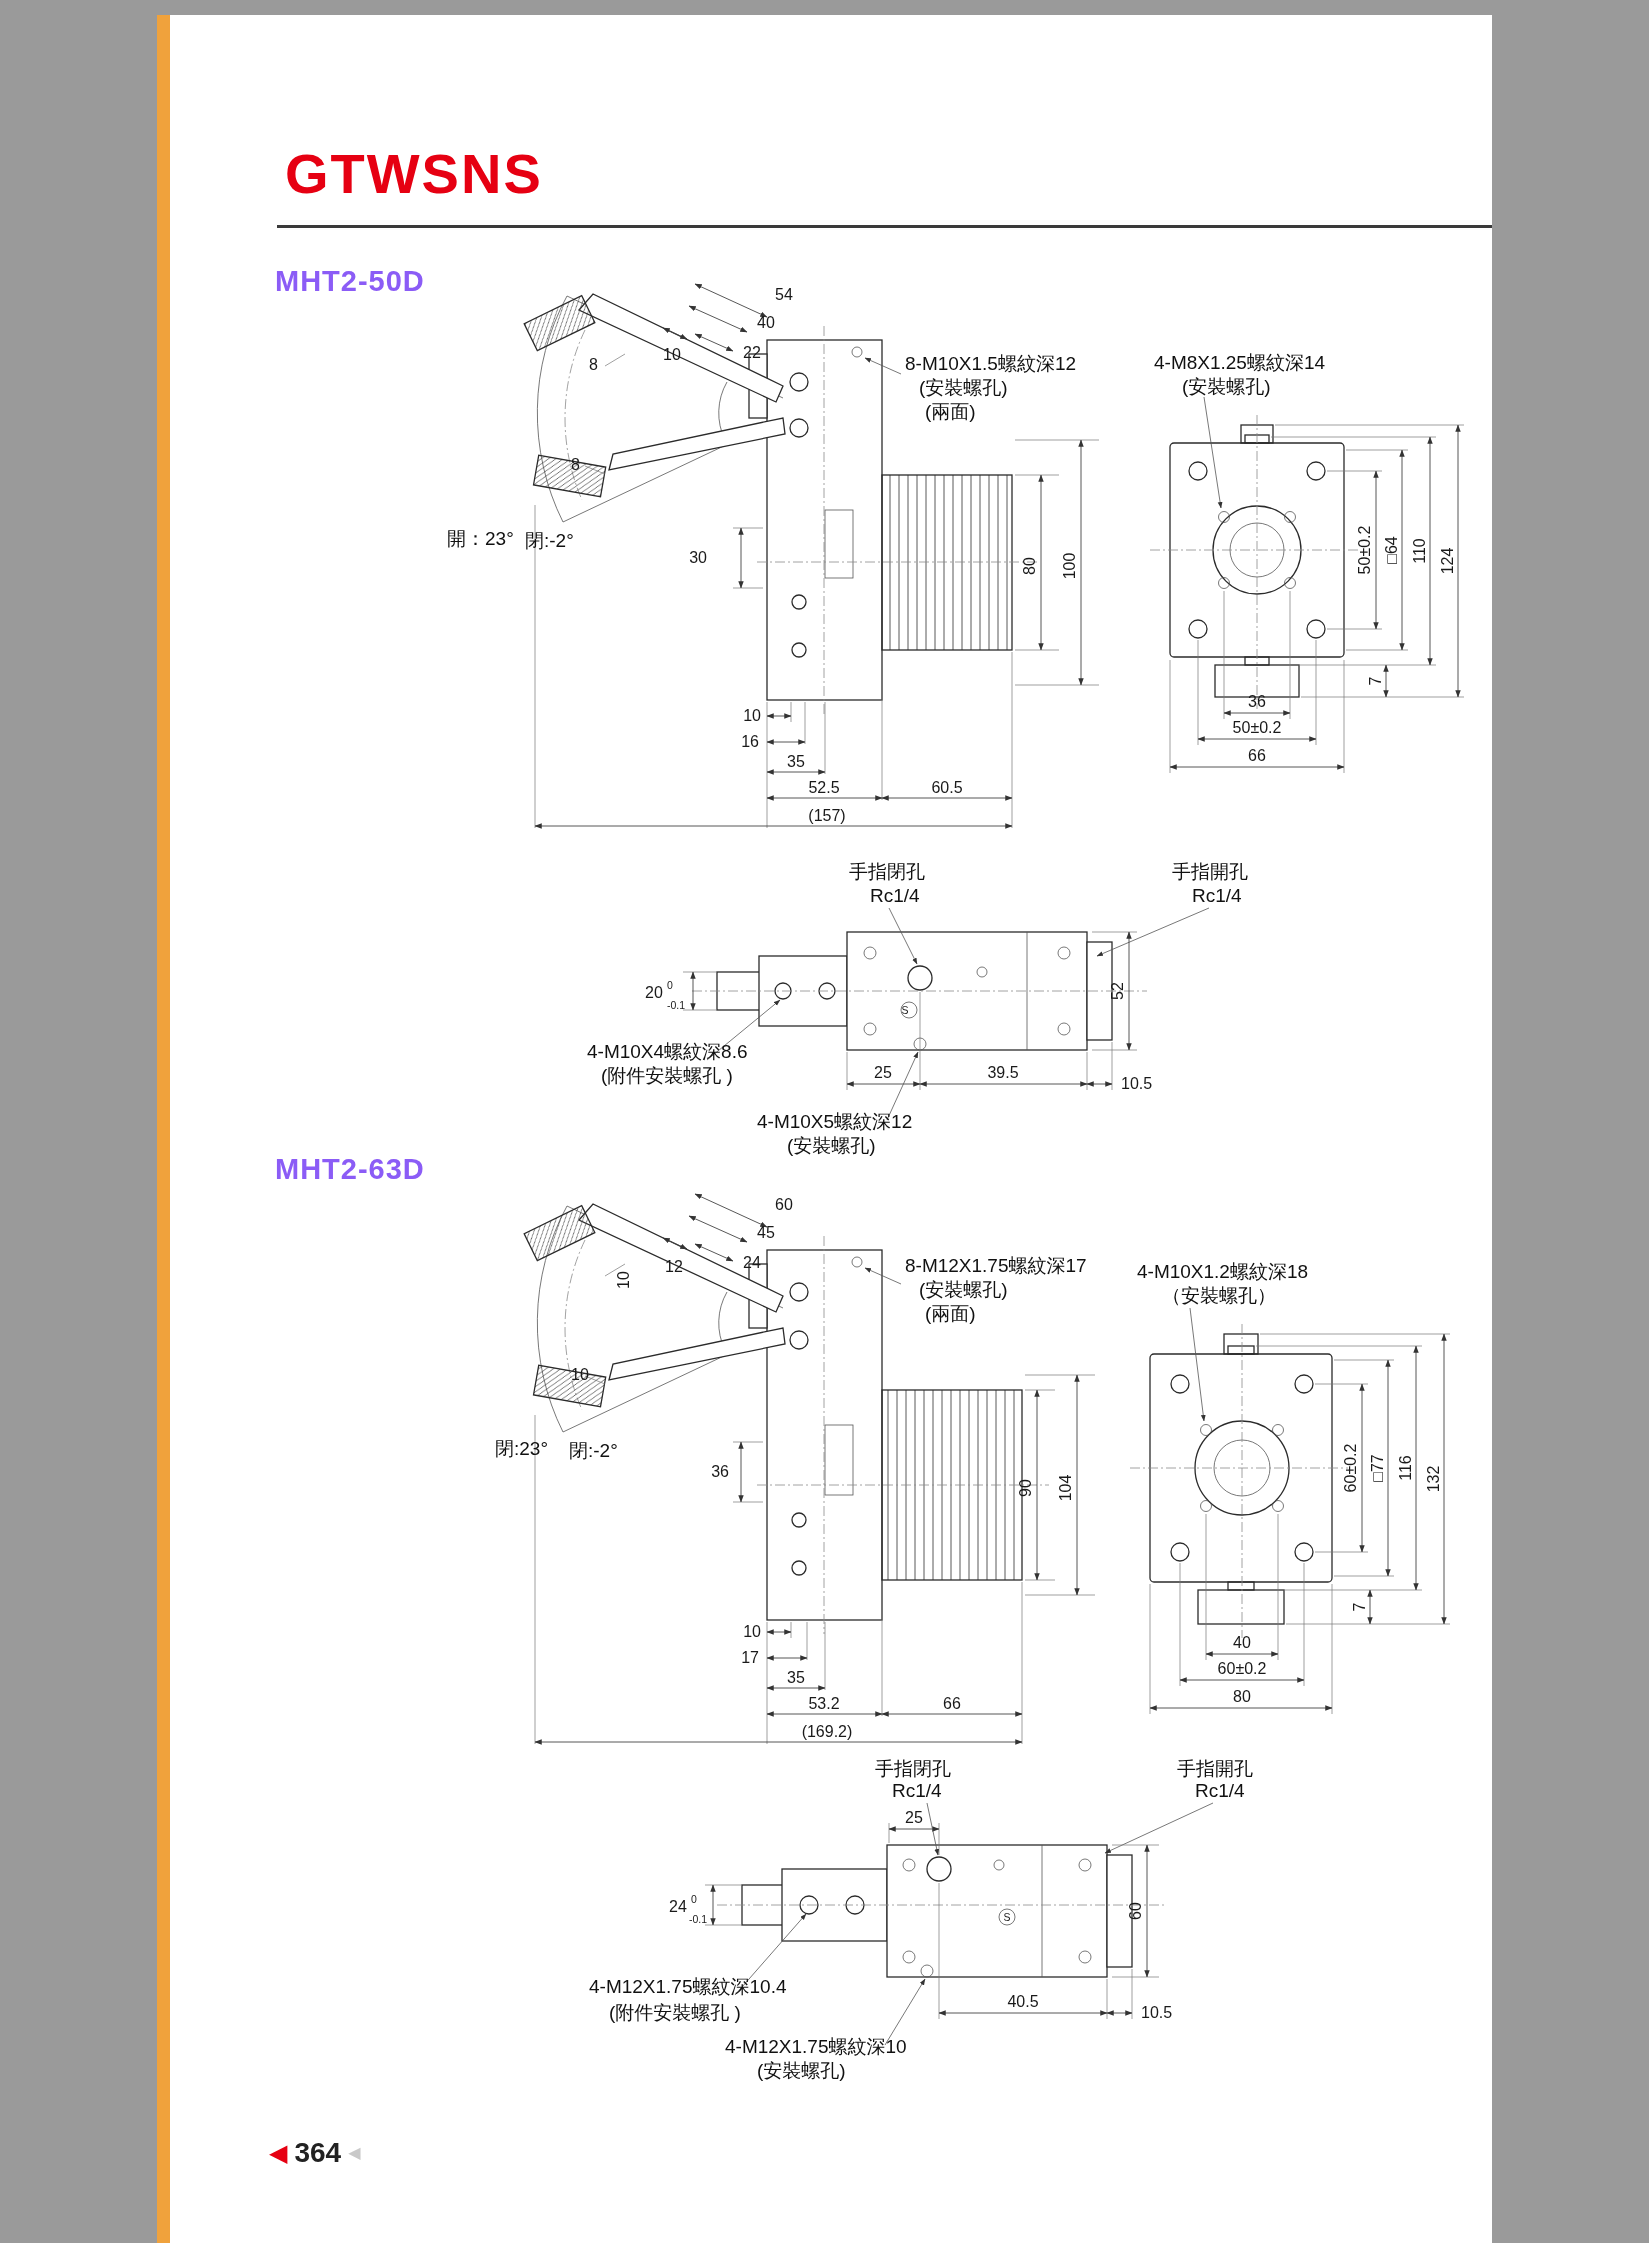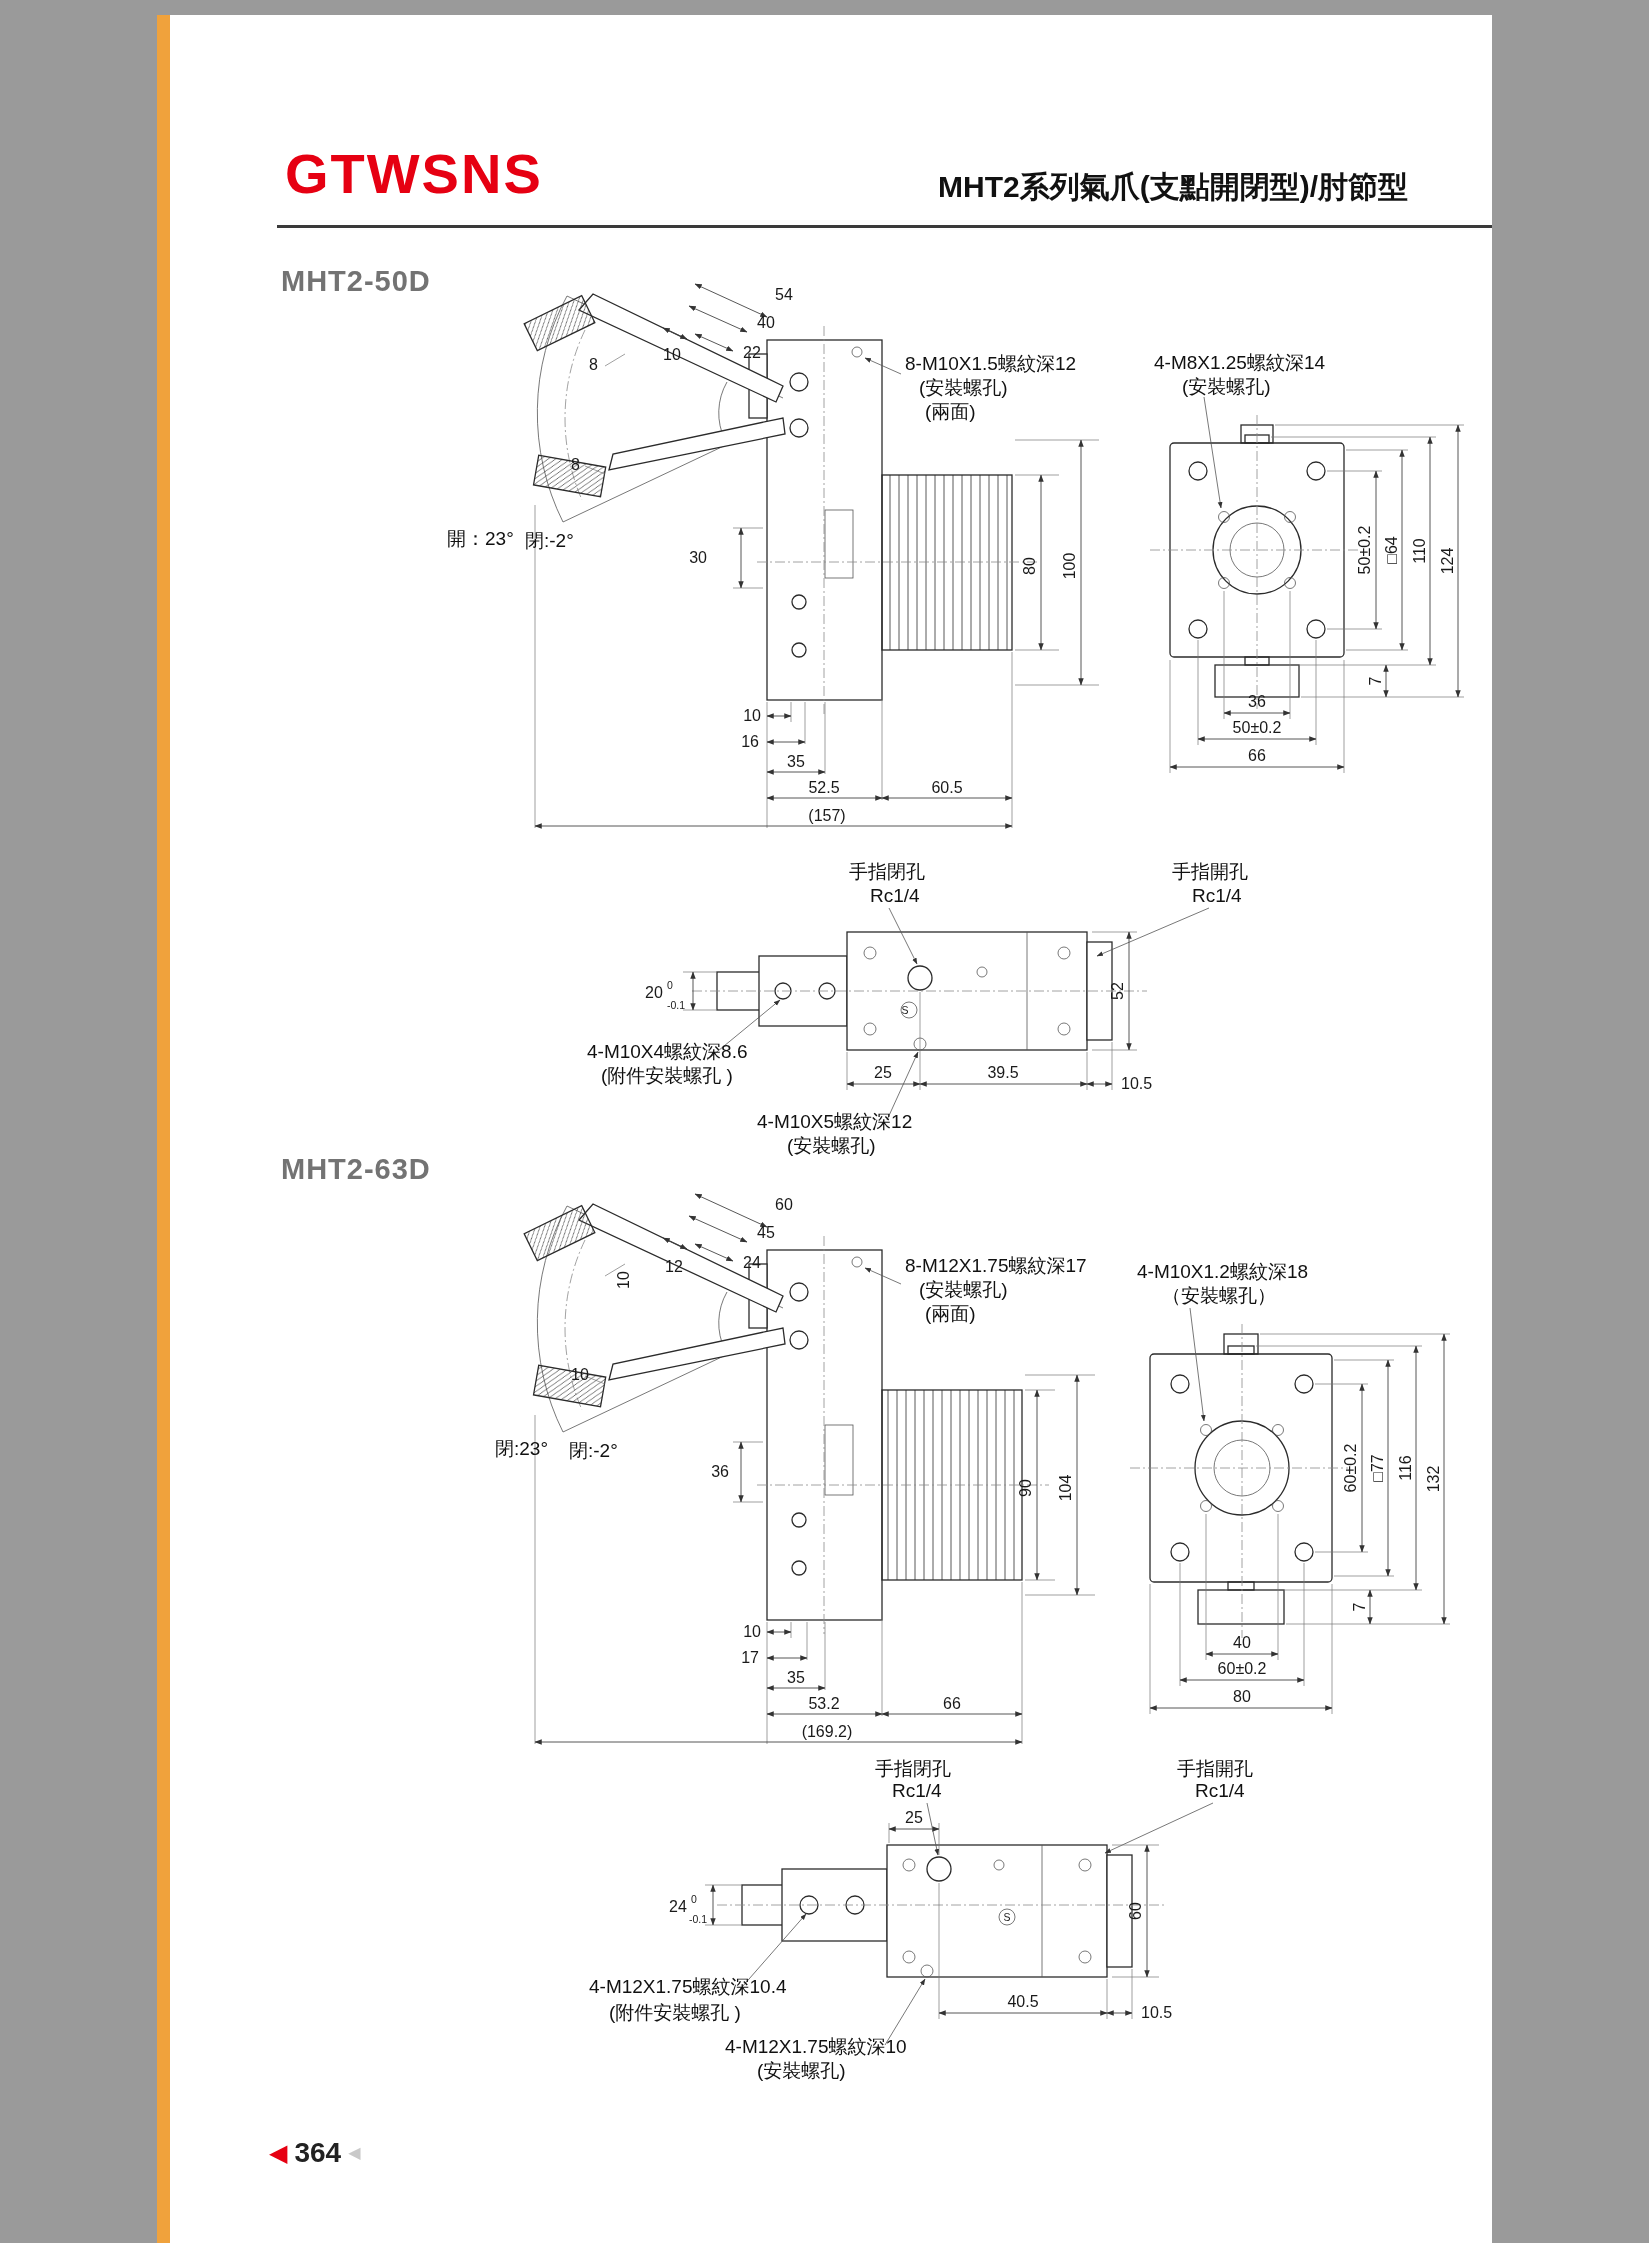--- a/index.html
+++ b/index.html
@@ -3,21 +3,21 @@
 <meta charset="utf-8">
 <style>
   *{margin:0;padding:0;box-sizing:border-box}
   html,body{background:#9a9a9a}
   .page{position:relative;width:1335px;height:2243px;background:#ffffff;margin:15px auto;
         font-family:"Liberation Sans","DejaVu Sans",sans-serif;overflow:hidden}
   .accent-bar{position:absolute;left:0;top:0;width:13px;height:2243px;background:#f0a23c}
   .logo{position:absolute;left:128px;top:126px;font-size:56px;font-weight:bold;color:#e60012;letter-spacing:2px}
   .header-title{position:absolute;right:84px;top:152px;font-size:30px;font-weight:bold;color:#111}
   .header-rule{position:absolute;left:120px;top:210px;width:1448px;height:3px;background:#3a3a3a}
-  .model-heading{position:absolute;left:124px;font-size:29px;font-weight:bold;color:#737373;letter-spacing:1px}
+  .model-heading{position:absolute;left:118px;font-size:29px;font-weight:bold;color:#8b5cf6;letter-spacing:1px}
   #h50{top:250px}
   #h63{top:1138px}
   svg{position:absolute;overflow:visible}
   #svgA{left:270px;top:255px}
   #svgB{left:985px;top:330px}
   #svgC{left:430px;top:845px}
   #svgD{left:250px;top:1165px}
   #svgE{left:965px;top:1235px}
   #svgF{left:430px;top:1742px}
   .footer{position:absolute;left:112px;top:2122px;display:flex;align-items:center;gap:7px}
@@ -35,21 +35,20 @@
   .ts{font-size:10.5px}
   .tc{font-family:"Liberation Sans","DejaVu Sans",sans-serif;font-size:19px;fill:#111}
 </style>
 </head>
 <body>
 
 <div class="page">
   <div class="accent-bar"></div>
 
   <div class="logo">GTWSNS</div>
-  <div class="header-title">MHT2系列氣爪(支點開閉型)/肘節型</div>
   <div class="header-rule"></div>
 
   <h2 class="model-heading" id="h50">MHT2-50D</h2>
 
   <svg id="svgA" width="700" height="585" viewBox="0 0 700 585">
     <defs>
       <marker id="arA" markerWidth="8" markerHeight="8" refX="7.5" refY="3" orient="auto-start-reverse">
           <path d="M0,0 L8,3 L0,6 Z" fill="#333"></path>
         </marker>
       <pattern id="hatchA" width="6" height="6" patternUnits="userSpaceOnUse">

